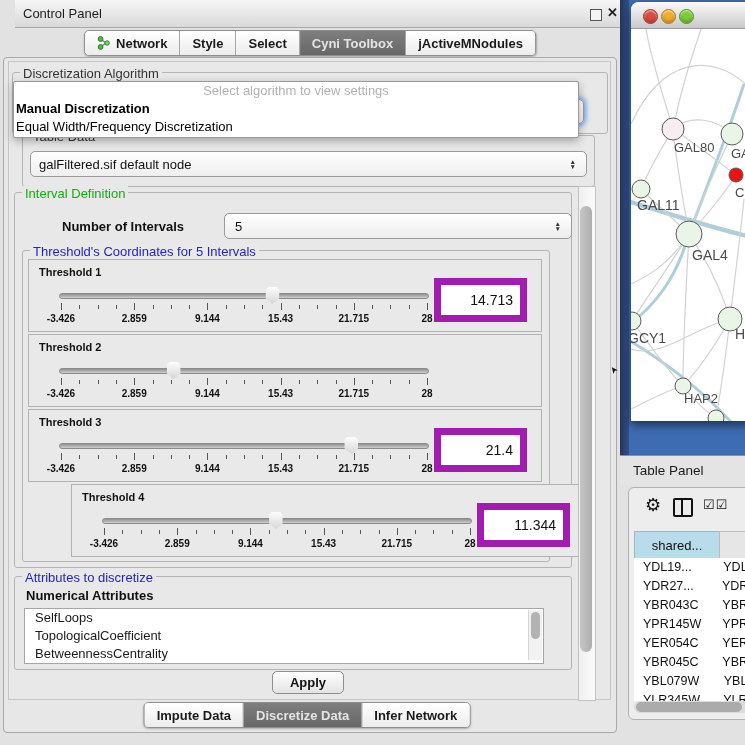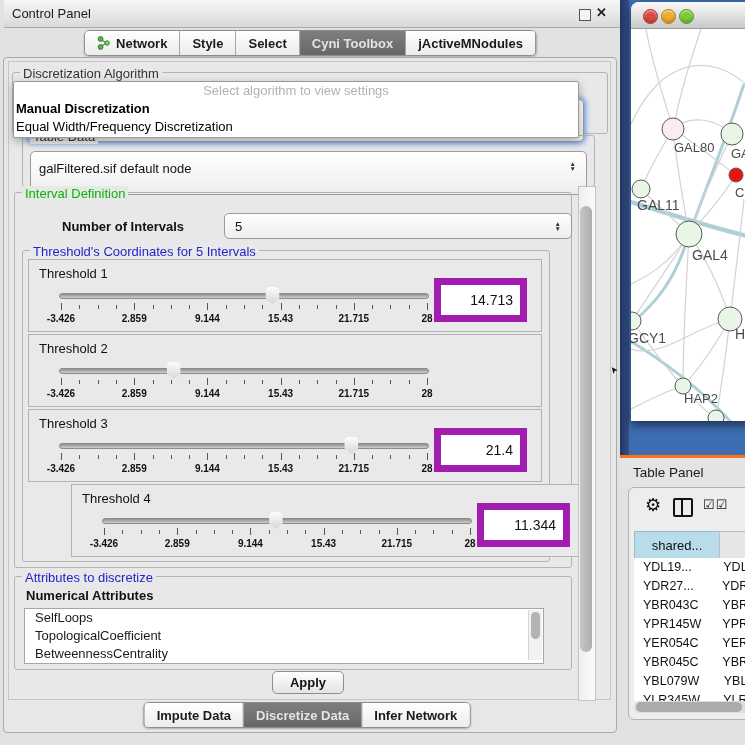--- a/index.html
+++ b/index.html
@@ -1,21 +1,21 @@
 <!DOCTYPE html>
 <html><head>
 <meta charset="utf-8">
 <style>
   html,body{margin:0;padding:0;}
   body{font-family:"Liberation Sans", sans-serif; background:#dedede;}
   .app{position:relative;width:745px;height:745px;overflow:hidden;background:#e2e2e2;}
   .abs{position:absolute;}
 
   
-  .cp-titlebar{left:4px;top:0;width:620px;height:27px;background:linear-gradient(#f6f6f6,#d9d9d9);border-bottom:1px solid #a8a8a8;}
+  .cp-titlebar{left:15px;top:0;width:620px;height:27px;background:linear-gradient(#f6f6f6,#d9d9d9);border-bottom:1px solid #a8a8a8;}
   .cp-title{left:8px;top:6px;font-size:13px;color:#1c1c1c;}
   .float-box{left:575px;top:9px;width:10px;height:10px;border:1.5px solid #555;background:#f4f4f4;}
   .close-x{left:592px;top:5px;font-size:13px;font-weight:bold;color:#222;}
 
   .segbar{display:flex;height:24px;border:1px solid #8e8e8e;border-radius:5px;overflow:hidden;background:#fff;box-shadow:0 1px 2px rgba(0,0,0,.25);}
   .seg{display:flex;align-items:center;padding:0 12px;font-size:13px;font-weight:bold;color:#1a1a1a;background:linear-gradient(#ffffff,#ececec);border-right:1px solid #9e9e9e;white-space:nowrap;}
   .seg:last-child{border-right:none;}
   .seg.selected{background:linear-gradient(#7e7e7e,#676767);color:#e4e4e4;}
   .toptabs{left:310px;top:30px;transform:translateX(-50%);}
   .bottomtabs{left:307px;top:702px;transform:translateX(-50%);}
@@ -23,34 +23,34 @@
 
   .cp-outer{left:3px;top:57px;width:612px;height:674px;border:1px solid #a9a9a9;border-radius:4px;background:#e7e7e7;}
   .cp-inner{left:8px;top:61px;width:601px;height:637px;border:1px solid #c6c6c6;background:#e8e8e8;}
 
   .group{border:1px solid #b4b4b4;border-radius:3px;}
   .legend{position:absolute;font-size:13px;padding:0 3px;background:#e8e8e8;white-space:nowrap;}
   .legend.blue{color:#2323cc;}
   .legend.green{color:#07b507;}
   .legend.dark{color:#333;}
 
-  .combo{background:linear-gradient(#ffffff,#eeeeee);border:1px solid #9a9a9a;border-radius:5px;font-size:13px;color:#111;display:flex;align-items:flex-start;padding:9px 8px;gap:16px;}
+  .combo{background:linear-gradient(#ffffff,#eeeeee);border:1px solid #9a9a9a;border-radius:5px;font-size:13px;color:#111;display:flex;align-items:center;padding:0 8px;gap:16px;}
   .combo .stepper{margin-left:auto;display:flex;flex-direction:column;line-height:5px;font-size:6.5px;color:#333;padding-right:2px;}
   .focusring{box-shadow:0 0 5px 2px rgba(90,150,240,.85);}
 
   .popup{left:13px;top:81px;width:564px;height:55px;background:#ffffff;border:1px solid #9a9a9a;border-radius:2px;box-shadow:0 3px 8px rgba(0,0,0,.3);z-index:40;}
   .popup .hint{height:18px;line-height:18px;text-align:center;color:#b2b2b2;font-size:13px;}
   .popup .item{height:18px;line-height:18px;font-size:13px;color:#000;padding-left:2px;white-space:nowrap;}
   .popup .item.bold{font-weight:bold;}
 
   .spinner{background:linear-gradient(#ffffff,#ededed);border:1px solid #9a9a9a;border-radius:5px;font-size:13px;display:flex;align-items:center;padding:0 10px;color:#111;}
   .spinner .stepper{margin-left:auto;display:flex;flex-direction:column;line-height:5px;font-size:6.5px;color:#333;}
 
   .tpanel{position:absolute;border:1px solid #b2b2b2;background:#e9e9e9;}
-  .tp-label{position:absolute;left:10px;top:6px;font-size:13px;font-weight:normal;color:#111;}
+  .tp-label{position:absolute;left:10px;top:6px;font-size:11px;font-weight:bold;color:#111;}
   .slider{position:absolute;left:30px;right:112px;top:26px;height:42px;}
   .track{position:absolute;left:0;right:0;top:7px;height:4px;border-radius:3px;background:linear-gradient(#8f8f8f,#cfcfcf);border:1px solid #8c8c8c;}
   .thumb{position:absolute;top:1px;width:16px;height:17px;margin-left:-8px;background:linear-gradient(#fdfdfd,#d6d6d6);clip-path:polygon(50% 100%,8% 68%,8% 14%,24% 0,76% 0,92% 14%,92% 68%);filter:drop-shadow(0 0 1px #777);}
   .ticks{position:absolute;left:2px;right:2px;top:17px;height:8px;}
   .tick{position:absolute;top:2px;width:1px;height:4px;background:#555;}
   .tick.major{top:0;height:7px;}
   .ticklabels{position:absolute;left:2px;right:2px;top:27px;height:12px;}
   .ticklabels span{position:absolute;transform:translateX(-50%);font-size:10px;font-weight:bold;color:#111;white-space:nowrap;}
   .tvalue{position:absolute;right:14px;top:18px;width:72px;height:30px;background:#fff;border:7px solid #a21caf;font-size:14px;color:#111;text-align:right;line-height:30px;padding-right:7px;}
 
@@ -65,21 +65,21 @@
   .btn{background:linear-gradient(#ffffff,#e3e3e3);border:1px solid #8f8f8f;border-radius:5px;font-size:13px;font-weight:bold;color:#111;text-align:center;line-height:21px;}
 
   
   .bluebg{left:620px;top:0;width:125px;height:455px;background:#3e6cb2;}
   .bluestrip{left:620px;top:0;width:9px;height:455px;background:linear-gradient(90deg,#24355c,#33508b);}
   .netwin{left:631px;top:2px;width:120px;height:419px;border-radius:8px 0 0 0;background:#fff;box-shadow:0 4px 10px rgba(0,0,0,.55);}
   .nettitle{position:absolute;left:0;top:0;right:0;height:26px;border-radius:8px 0 0 0;background:linear-gradient(#fafafa,#c9c9c9);border-bottom:1px solid #9a9a9a;}
   .light{position:absolute;top:7px;width:13px;height:13px;border-radius:50%;box-shadow:inset 0 1px 2px rgba(255,255,255,.7), inset 0 -2px 3px rgba(0,0,0,.25);}
   .netcanvas{position:absolute;left:0;top:27px;right:0;bottom:0;background:#fff;overflow:hidden;}
 
-  .tp-header{left:620px;top:455px;width:125px;height:30px;background:#e4e4e4;border-top:3px solid #f97316;}
+  .tp-header{left:620px;top:455px;width:125px;height:30px;background:#e4e4e4;border-top:1px solid #f97316;}
   .tp-header span{position:absolute;left:13px;top:7px;font-size:13.5px;color:#1a1a1a;}
   .tpbox{left:628px;top:487px;width:124px;height:231px;background:#ededed;border:1px solid #b2b2b2;border-radius:6px;}
   .gear{position:absolute;left:16px;top:6px;font-size:18px;color:#111;}
   .colsicon{position:absolute;left:44px;top:10px;width:16px;height:15px;border:2px solid #111;border-radius:2px;}
   .colsicon:before{content:"";position:absolute;left:6px;top:0;width:2px;height:15px;background:#111;}
   .checks{position:absolute;left:74px;top:9px;font-size:13px;color:#111;letter-spacing:1px;}
   .thead{position:absolute;top:43px;height:26px;font-size:13px;color:#111;display:flex;align-items:center;justify-content:center;border:1px solid #9db9c6;}
   .th1{left:5px;width:84px;background:#b9dcea;}
   .th2{left:90px;width:70px;background:#e6e6e6;border-color:#bbb;}
   .trows{position:absolute;left:5px;top:70px;right:0;height:143px;overflow:hidden;background:#fff;}

